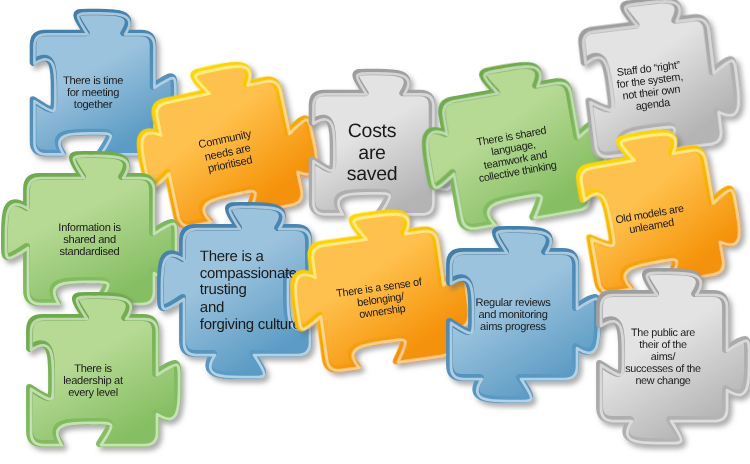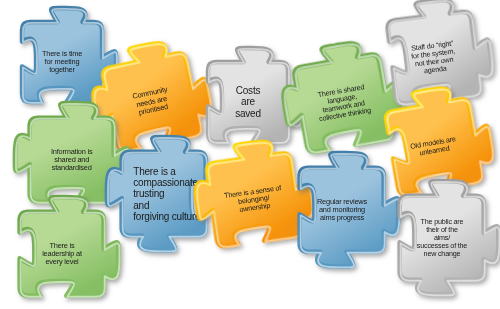--- a/index.html
+++ b/index.html
@@ -81,21 +81,21 @@
 needs are
 prioritised</span></div>
     </div>
     <div class="piece" style="left: 194px; top: 48px; width: 108px; height: 108px; transform: rotate(0deg);">
       <svg width="108" height="108" viewBox="0 0 108 108">
         <g filter="url(#pdrop)">
           <path d="M22.00,14.00L49.60,14.00 C39.60,-1.12 41.20,0.00 54.00,0.00 C66.80,0.00 84.40,-1.12 74.40,14.00 L86.00,14.00 Q94.00,14.00 94.00,22.00 L94.00,49.60 C109.12,39.60 108.00,41.20 108.00,54.00 C108.00,66.80 109.12,84.40 94.00,74.40 L94.00,86.00 Q94.00,94.00 86.00,94.00 L58.40,94.00 C68.40,78.88 66.80,80.00 54.00,80.00 C41.20,80.00 23.60,78.88 33.60,94.00 L22.00,94.00 Q14.00,94.00 14.00,86.00 L14.00,58.40 C29.12,68.40 28.00,66.80 28.00,54.00 C28.00,41.20 29.12,23.60 14.00,33.60 L14.00,22.00 Q14.00,14.00 22.00,14.00 Z" fill="url(#g-gray)" stroke="url(#ge-gray)" stroke-width="4.40" stroke-linejoin="round"></path>
           <path d="M22.00,14.00L49.60,14.00 C39.60,-1.12 41.20,0.00 54.00,0.00 C66.80,0.00 84.40,-1.12 74.40,14.00 L86.00,14.00 Q94.00,14.00 94.00,22.00 L94.00,49.60 C109.12,39.60 108.00,41.20 108.00,54.00 C108.00,66.80 109.12,84.40 94.00,74.40 L94.00,86.00 Q94.00,94.00 86.00,94.00 L58.40,94.00 C68.40,78.88 66.80,80.00 54.00,80.00 C41.20,80.00 23.60,78.88 33.60,94.00 L22.00,94.00 Q14.00,94.00 14.00,86.00 L14.00,58.40 C29.12,68.40 28.00,66.80 28.00,54.00 C28.00,41.20 29.12,23.60 14.00,33.60 L14.00,22.00 Q14.00,14.00 22.00,14.00 Z" fill="none" stroke="rgba(255,255,255,0.55)" stroke-width="1.76" stroke-linejoin="round" transform="translate(0.96,0.96)"></path>
         </g>
       </svg>
-      <div class="piece-label" style="font-size: 10px; padding-left: 0px;"><span class="lbl-inner">Costs
+      <div class="piece-label" style="font-size: 13px; padding-left: 0px;"><span class="lbl-inner">Costs
 are
 saved</span></div>
     </div>
     <div class="piece" style="left: 284.95px; top: 44.95px; width: 116.1px; height: 116.1px; transform: rotate(-10deg);">
       <svg width="116.1" height="116.1" viewBox="0 0 116.1 116.1">
         <g filter="url(#pdrop)">
           <path d="M23.65,15.05L53.32,15.05 C42.57,-1.20 44.29,0.00 58.05,0.00 C71.81,0.00 90.73,-1.20 79.98,15.05 L92.45,15.05 Q101.05,15.05 101.05,23.65 L101.05,53.32 C117.30,42.57 116.10,44.29 116.10,58.05 C116.10,71.81 117.30,90.73 101.05,79.98 L101.05,92.45 Q101.05,101.05 92.45,101.05 L62.78,101.05 C73.53,84.80 71.81,86.00 58.05,86.00 C44.29,86.00 25.37,84.80 36.12,101.05 L23.65,101.05 Q15.05,101.05 15.05,92.45 L15.05,62.78 C-1.20,73.53 0.00,71.81 0.00,58.05 C0.00,44.29 -1.20,25.37 15.05,36.12 L15.05,23.65 Q15.05,15.05 23.65,15.05 Z" fill="url(#g-green)" stroke="url(#ge-green)" stroke-width="4.73" stroke-linejoin="round"></path>
           <path d="M23.65,15.05L53.32,15.05 C42.57,-1.20 44.29,0.00 58.05,0.00 C71.81,0.00 90.73,-1.20 79.98,15.05 L92.45,15.05 Q101.05,15.05 101.05,23.65 L101.05,53.32 C117.30,42.57 116.10,44.29 116.10,58.05 C116.10,71.81 117.30,90.73 101.05,79.98 L101.05,92.45 Q101.05,101.05 92.45,101.05 L62.78,101.05 C73.53,84.80 71.81,86.00 58.05,86.00 C44.29,86.00 25.37,84.80 36.12,101.05 L23.65,101.05 Q15.05,101.05 15.05,92.45 L15.05,62.78 C-1.20,73.53 0.00,71.81 0.00,58.05 C0.00,44.29 -1.20,25.37 15.05,36.12 L15.05,23.65 Q15.05,15.05 23.65,15.05 Z" fill="none" stroke="rgba(255,255,255,0.55)" stroke-width="1.89" stroke-linejoin="round" transform="translate(1.03,1.03)"></path>
         </g>
       </svg>
@@ -119,21 +119,21 @@
     <div class="piece" style="left: 377.3px; top: 90.3px; width: 113.4px; height: 113.4px; transform: rotate(-10deg);">
       <svg width="113.4" height="113.4" viewBox="0 0 113.4 113.4">
         <g filter="url(#pdrop)">
           <path d="M23.10,14.70L52.08,14.70 C41.58,-1.18 43.26,0.00 56.70,0.00 C70.14,0.00 88.62,-1.18 78.12,14.70 L90.30,14.70 Q98.70,14.70 98.70,23.10 L98.70,52.08 C114.58,41.58 113.40,43.26 113.40,56.70 C113.40,70.14 114.58,88.62 98.70,78.12 L98.70,90.30 Q98.70,98.70 90.30,98.70 L61.32,98.70 C71.82,82.82 70.14,84.00 56.70,84.00 C43.26,84.00 24.78,82.82 35.28,98.70 L23.10,98.70 Q14.70,98.70 14.70,90.30 L14.70,61.32 C30.58,71.82 29.40,70.14 29.40,56.70 C29.40,43.26 30.58,24.78 14.70,35.28 L14.70,23.10 Q14.70,14.70 23.10,14.70 Z" fill="url(#g-orange)" stroke="url(#ge-orange)" stroke-width="4.62" stroke-linejoin="round"></path>
           <path d="M23.10,14.70L52.08,14.70 C41.58,-1.18 43.26,0.00 56.70,0.00 C70.14,0.00 88.62,-1.18 78.12,14.70 L90.30,14.70 Q98.70,14.70 98.70,23.10 L98.70,52.08 C114.58,41.58 113.40,43.26 113.40,56.70 C113.40,70.14 114.58,88.62 98.70,78.12 L98.70,90.30 Q98.70,98.70 90.30,98.70 L61.32,98.70 C71.82,82.82 70.14,84.00 56.70,84.00 C43.26,84.00 24.78,82.82 35.28,98.70 L23.10,98.70 Q14.70,98.70 14.70,90.30 L14.70,61.32 C30.58,71.82 29.40,70.14 29.40,56.70 C29.40,43.26 30.58,24.78 14.70,35.28 L14.70,23.10 Q14.70,14.70 23.10,14.70 Z" fill="none" stroke="rgba(255,255,255,0.55)" stroke-width="1.85" stroke-linejoin="round" transform="translate(1.01,1.01)"></path>
         </g>
       </svg>
       <div class="piece-label" style="font-size: 7.2px; padding-left: 0px;"><span class="lbl-inner">Old models are
 unlearned</span></div>
     </div>
-    <div class="piece" style="left: 15px; top: 103.3px; width: 113.4px; height: 113.4px; transform: rotate(0deg);">
+    <div class="piece" style="left: 3px; top: 103.3px; width: 113.4px; height: 113.4px; transform: rotate(0deg);">
       <svg width="113.4" height="113.4" viewBox="0 0 113.4 113.4">
         <g filter="url(#pdrop)">
           <path d="M23.10,14.70L52.08,14.70 C41.58,-1.18 43.26,0.00 56.70,0.00 C70.14,0.00 88.62,-1.18 78.12,14.70 L90.30,14.70 Q98.70,14.70 98.70,23.10 L98.70,52.08 C114.58,41.58 113.40,43.26 113.40,56.70 C113.40,70.14 114.58,88.62 98.70,78.12 L98.70,90.30 Q98.70,98.70 90.30,98.70 L61.32,98.70 C71.82,82.82 70.14,84.00 56.70,84.00 C43.26,84.00 24.78,82.82 35.28,98.70 L23.10,98.70 Q14.70,98.70 14.70,90.30 L14.70,61.32 C-1.18,71.82 0.00,70.14 0.00,56.70 C0.00,43.26 -1.18,24.78 14.70,35.28 L14.70,23.10 Q14.70,14.70 23.10,14.70 Z" fill="url(#g-green)" stroke="url(#ge-green)" stroke-width="4.62" stroke-linejoin="round"></path>
           <path d="M23.10,14.70L52.08,14.70 C41.58,-1.18 43.26,0.00 56.70,0.00 C70.14,0.00 88.62,-1.18 78.12,14.70 L90.30,14.70 Q98.70,14.70 98.70,23.10 L98.70,52.08 C114.58,41.58 113.40,43.26 113.40,56.70 C113.40,70.14 114.58,88.62 98.70,78.12 L98.70,90.30 Q98.70,98.70 90.30,98.70 L61.32,98.70 C71.82,82.82 70.14,84.00 56.70,84.00 C43.26,84.00 24.78,82.82 35.28,98.70 L23.10,98.70 Q14.70,98.70 14.70,90.30 L14.70,61.32 C-1.18,71.82 0.00,70.14 0.00,56.70 C0.00,43.26 -1.18,24.78 14.70,35.28 L14.70,23.10 Q14.70,14.70 23.10,14.70 Z" fill="none" stroke="rgba(255,255,255,0.55)" stroke-width="1.85" stroke-linejoin="round" transform="translate(1.01,1.01)"></path>
         </g>
       </svg>
       <div class="piece-label" style="font-size: 7.4px; padding-left: 0px;"><span class="lbl-inner">Information is
 shared and
 standardised</span></div>
     </div>

